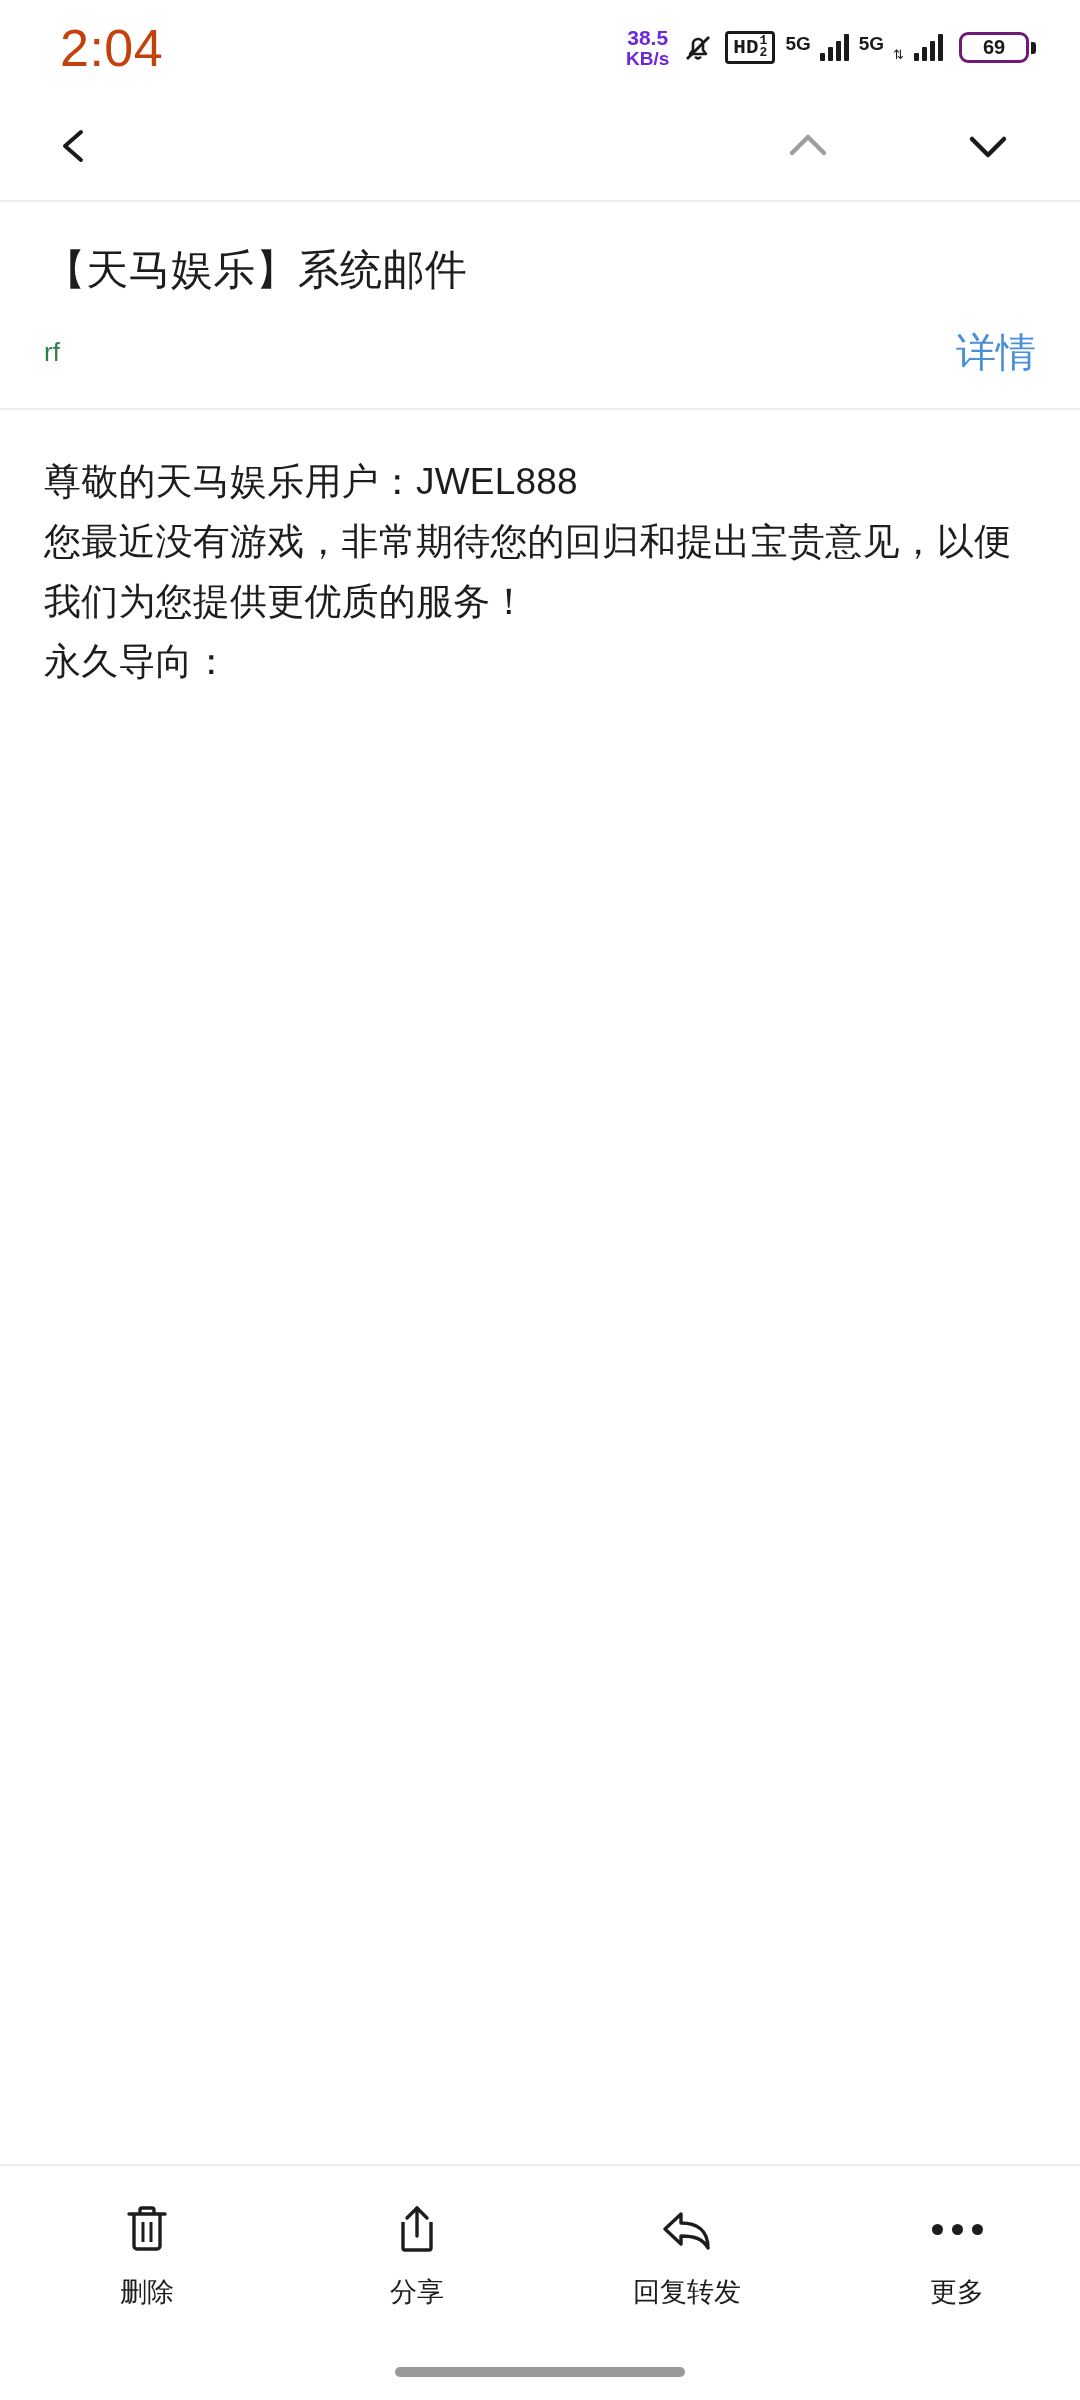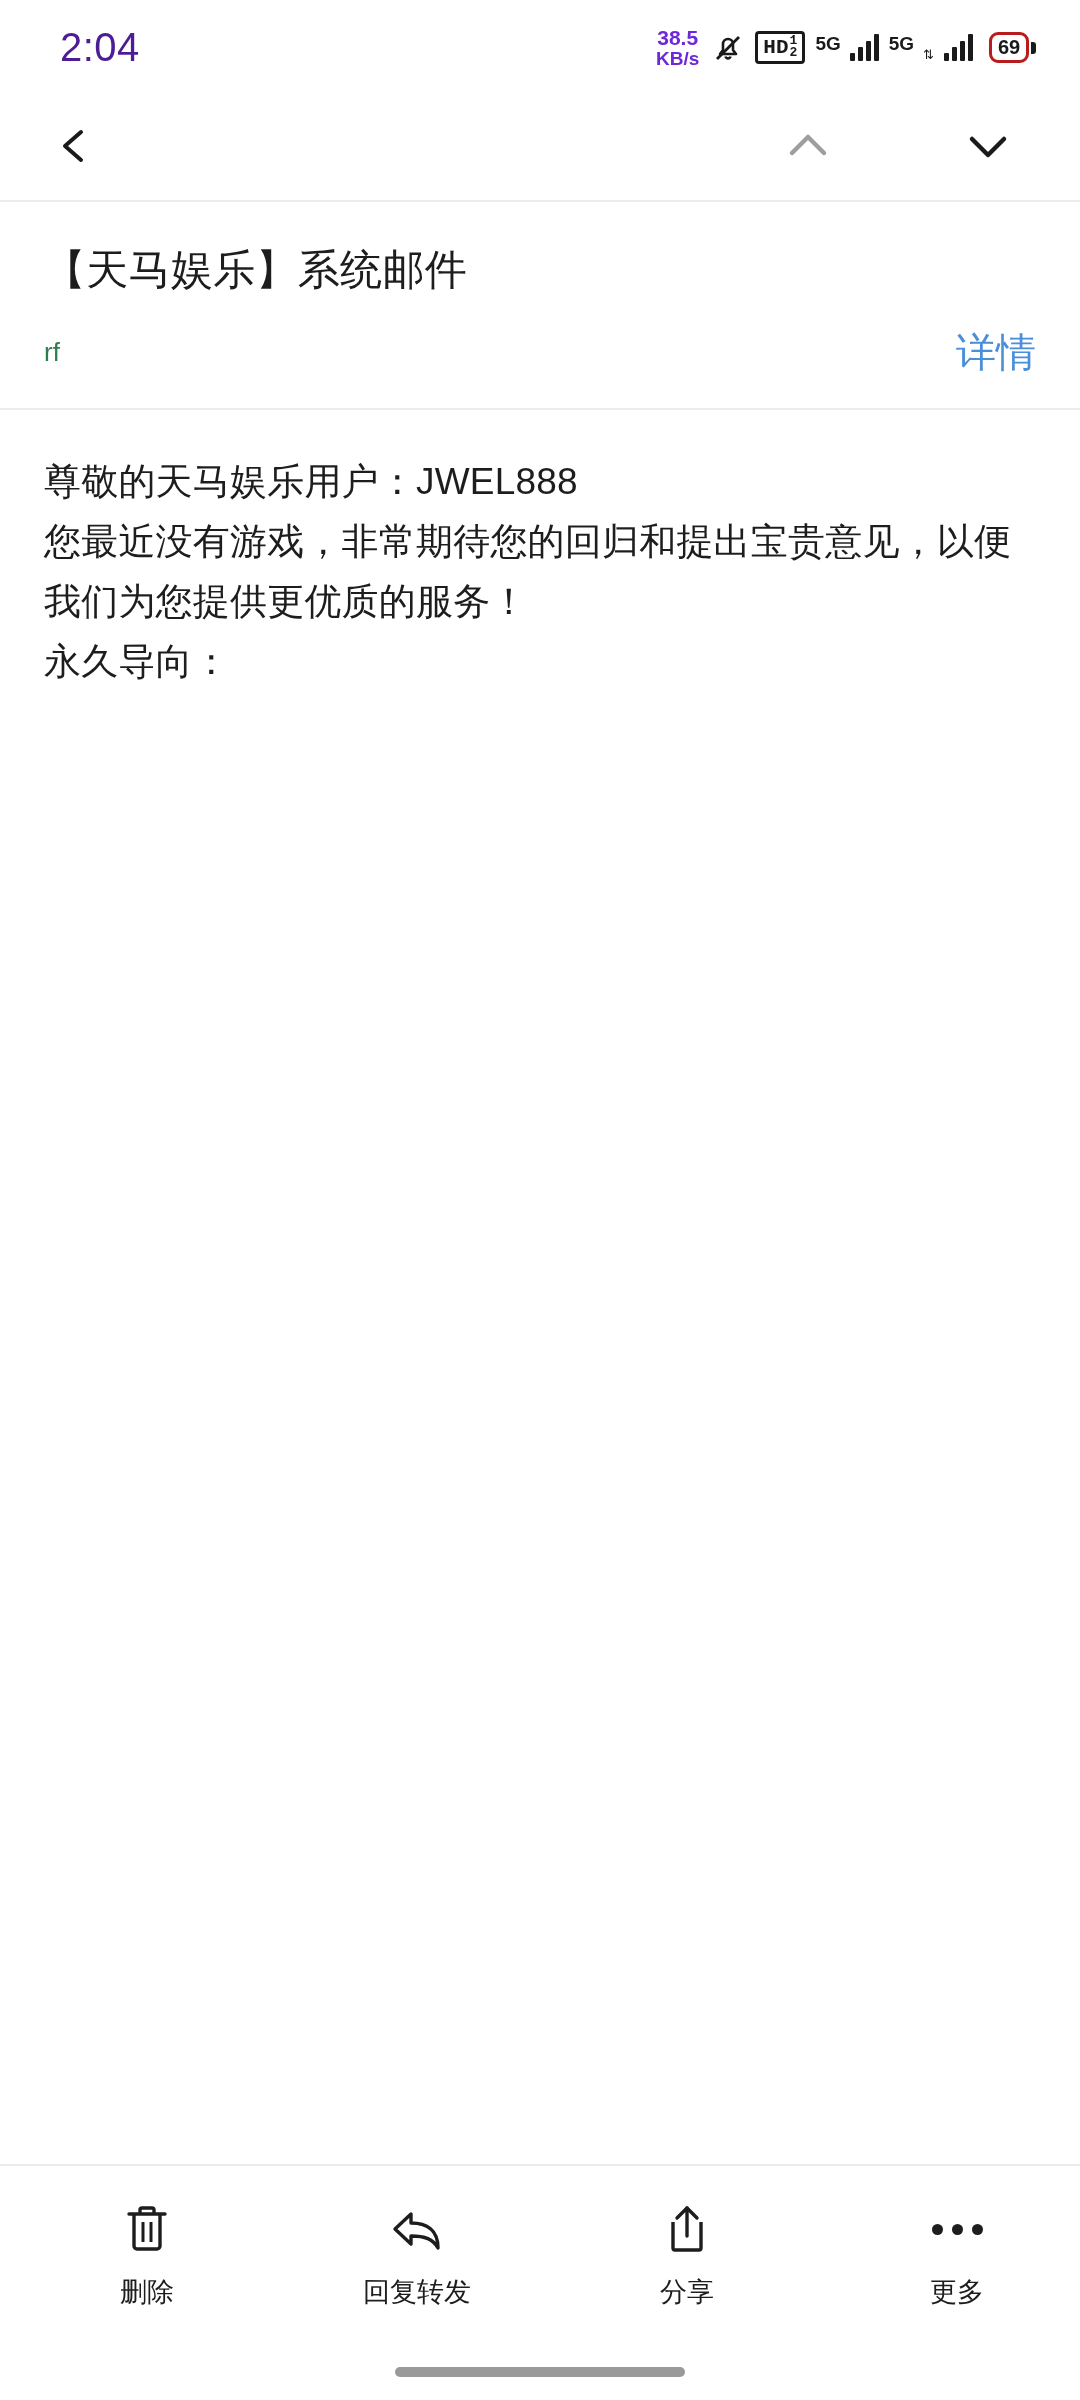--- a/index.html
+++ b/index.html
@@ -15,23 +15,23 @@
   
   .status-bar {
     height: 95px;
     display: flex;
     align-items: center;
     justify-content: space-between;
     padding: 0 44px 0 60px;
     color: #1a1a1a;
   }
   .status-clock {
-    font-size: 40px;
+    font-size: 52px;
     letter-spacing: 0.5px;
-    color: #4c1d95;
+    color: #c2410c;
   }
   .status-right {
     display: flex;
     align-items: center;
     gap: 10px;
   }
   .net-speed {
     display: flex;
     flex-direction: column;
     align-items: center;
@@ -76,23 +76,23 @@
   .bars i:nth-child(3) { height: 20px; }
   .bars i:nth-child(4) { height: 27px; }
   .sig2-arrows { font-size: 13px; line-height: 1; margin-right: 1px; }
 
   .battery {
     display: flex;
     align-items: center;
     margin-left: 6px;
   }
   .battery .shell {
-    width: 40px;
+    width: 70px;
     height: 31px;
-    border: 3px solid #b91c1c;
+    border: 3px solid #701a75;
     border-radius: 9px;
     display: flex;
     align-items: center;
     justify-content: center;
     font-size: 20px;
     font-weight: bold;
   }
   .battery .tip {
     width: 5px;
     height: 12px;
@@ -317,36 +317,36 @@
           <path d="M11 12 v32 a3 3 0 0 0 3 3 h20 a3 3 0 0 0 3 -3 v-32" fill="none" stroke="#1d1d1d" stroke-width="3.4" stroke-linejoin="round"></path>
           <line x1="20" y1="20" x2="20" y2="40" stroke="#1d1d1d" stroke-width="3"></line>
           <line x1="28" y1="20" x2="28" y2="40" stroke="#1d1d1d" stroke-width="3"></line>
         </svg>
       </span>
       <span class="label">删除</span>
     </div>
 
     <div class="tool">
       <span class="glyph">
-        <svg width="56" height="54" viewBox="0 0 56 54">
-          <path d="M22 12 L6 27 L22 42 v-8 c14 0 22 3 27 12 c0 -18 -11 -25 -27 -25 z" fill="none" stroke="#1d1d1d" stroke-width="3.4" stroke-linejoin="round" stroke-linecap="round"></path>
-        </svg>
-      </span>
-      <span class="label">回复转发</span>
-    </div>
-
-    <div class="tool">
-      <span class="glyph">
         <svg width="48" height="54" viewBox="0 0 48 54">
           <path d="M10 20 v26 a2 2 0 0 0 2 2 h24 a2 2 0 0 0 2 -2 v-26" fill="none" stroke="#1d1d1d" stroke-width="3.4" stroke-linejoin="round"></path>
           <line x1="24" y1="6" x2="24" y2="34" stroke="#1d1d1d" stroke-width="3.4" stroke-linecap="round"></line>
           <polyline points="14,16 24,6 34,16" fill="none" stroke="#1d1d1d" stroke-width="3.4" stroke-linecap="round" stroke-linejoin="round"></polyline>
         </svg>
       </span>
       <span class="label">分享</span>
+    </div>
+
+    <div class="tool">
+      <span class="glyph">
+        <svg width="56" height="54" viewBox="0 0 56 54">
+          <path d="M22 12 L6 27 L22 42 v-8 c14 0 22 3 27 12 c0 -18 -11 -25 -27 -25 z" fill="none" stroke="#1d1d1d" stroke-width="3.4" stroke-linejoin="round" stroke-linecap="round"></path>
+        </svg>
+      </span>
+      <span class="label">回复转发</span>
     </div>
 
     <div class="tool">
       <span class="glyph">
         <span class="dots">
             <i></i>
             <i></i>
             <i></i>
           </span>
       </span>

